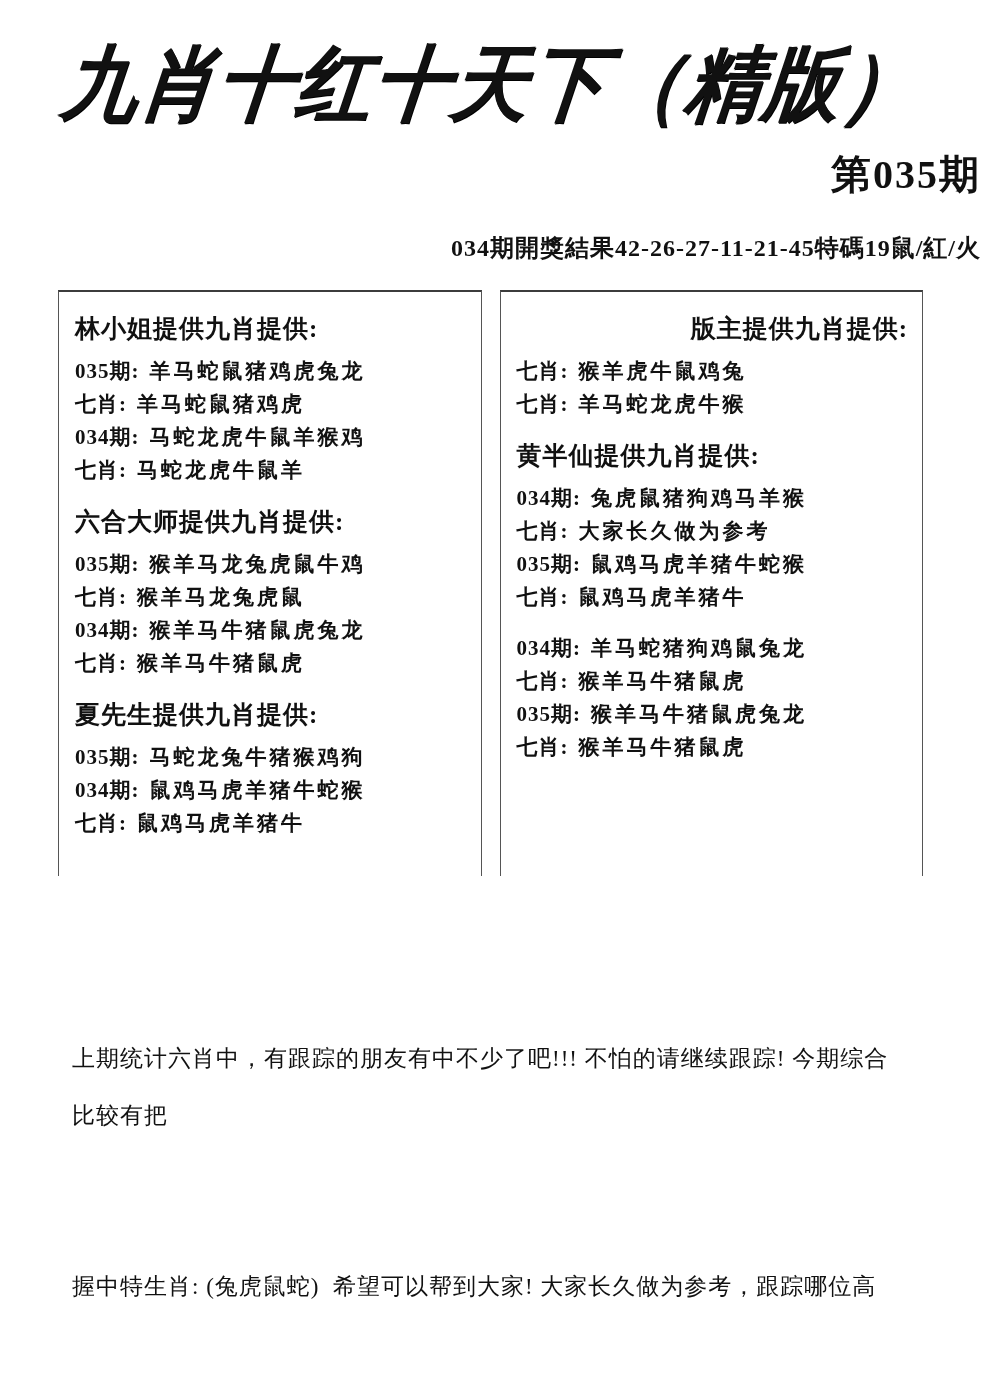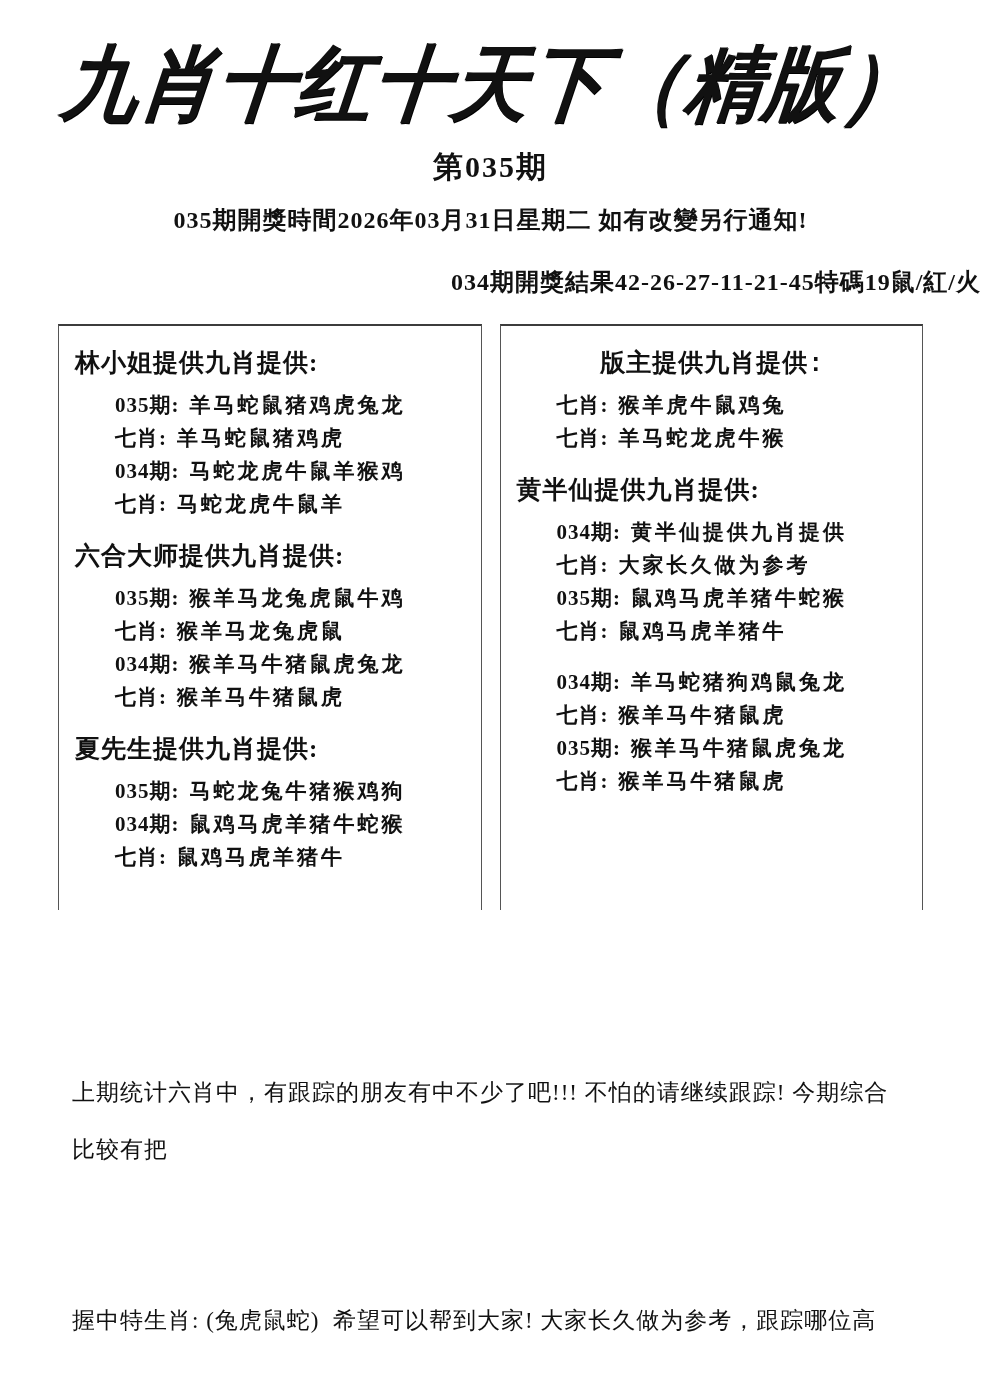--- a/index.html
+++ b/index.html
@@ -22,22 +22,22 @@
     font-size:76px;
     font-weight:900;
     font-style:italic;
     letter-spacing:2px;
     transform:skewX(-6deg) scaleY(1.08);
     white-space:nowrap;
     text-shadow:1px 1px 0 #000;
   }
   .issue-no{
     margin-top:10px;
-    text-align:center;
-    font-size:30px;
+    text-align:right;
+    font-size:40px;
     font-weight:bold;
     letter-spacing:2px;
   }
   .notice-line{
     margin-top:16px;
     text-align:center;
     font-size:24px;
     font-weight:bold;
     letter-spacing:1px;
   }
@@ -63,28 +63,27 @@
     min-height:460px;
     box-sizing:border-box;
   }
   .tipster-section{margin-bottom:18px;}
   .tipster-heading{
     font-size:25px;
     font-weight:bold;
     letter-spacing:1px;
     margin:6px 0 10px 0;
   }
-  .tipster-heading.centered{text-align:center;font-family:Liberation Mono, monospace;}
+  .tipster-heading.centered{text-align:right;}
   .pred-row{
     font-size:21px;
     font-weight:bold;
     line-height:33px;
     white-space:nowrap;
     letter-spacing:1px;
-    margin-left:40px;
   }
   .pred-row .row-label{margin-right:10px;}
   .pred-row .row-value{letter-spacing:3px;}
   
   .commentary{
     margin:40px 72px 0 72px;
     font-size:23px;
     letter-spacing:1px;
     line-height:57px;
     white-space:pre-wrap;
@@ -93,21 +92,20 @@
 </style>
 </head>
 <body>
 
 <div class="page">
 
   <div class="masthead">
     <span class="brush-title">九肖十红十天下（精版）</span>
   </div>
   <div class="issue-no">第035期</div>
-  <div class="notice-line">035期開獎時間2026年03月31日星期二 如有改變另行通知!</div>
   <div class="result-line">034期開獎結果42-26-27-11-21-45特碼19鼠/紅/火</div>
 
   <div class="board">
 
     <div class="board-col">
 
       <div class="tipster-section">
         <div class="tipster-heading">林小姐提供九肖提供:</div>
         <div class="pred-row"><span class="row-label">035期:</span><span class="row-value">羊马蛇鼠猪鸡虎兔龙</span></div>
         <div class="pred-row"><span class="row-label">七肖:</span><span class="row-value">羊马蛇鼠猪鸡虎</span></div>
@@ -135,21 +133,21 @@
     <div class="board-col">
 
       <div class="tipster-section">
         <div class="tipster-heading centered">版主提供九肖提供:</div>
         <div class="pred-row"><span class="row-label">七肖:</span><span class="row-value">猴羊虎牛鼠鸡兔</span></div>
         <div class="pred-row"><span class="row-label">七肖:</span><span class="row-value">羊马蛇龙虎牛猴</span></div>
       </div>
 
       <div class="tipster-section">
         <div class="tipster-heading">黄半仙提供九肖提供:</div>
-        <div class="pred-row"><span class="row-label">034期:</span><span class="row-value">黄半仙提供九肖提供</span></div>
+        <div class="pred-row"><span class="row-label">034期:</span><span class="row-value">兔虎鼠猪狗鸡马羊猴</span></div>
         <div class="pred-row"><span class="row-label">七肖:</span><span class="row-value">大家长久做为参考</span></div>
         <div class="pred-row"><span class="row-label">035期:</span><span class="row-value">鼠鸡马虎羊猪牛蛇猴</span></div>
         <div class="pred-row"><span class="row-label">七肖:</span><span class="row-value">鼠鸡马虎羊猪牛</span></div>
       </div>
 
       <div class="tipster-section">
         <div class="pred-row"><span class="row-label">034期:</span><span class="row-value">羊马蛇猪狗鸡鼠兔龙</span></div>
         <div class="pred-row"><span class="row-label">七肖:</span><span class="row-value">猴羊马牛猪鼠虎</span></div>
         <div class="pred-row"><span class="row-label">035期:</span><span class="row-value">猴羊马牛猪鼠虎兔龙</span></div>
         <div class="pred-row"><span class="row-label">七肖:</span><span class="row-value">猴羊马牛猪鼠虎</span></div>

